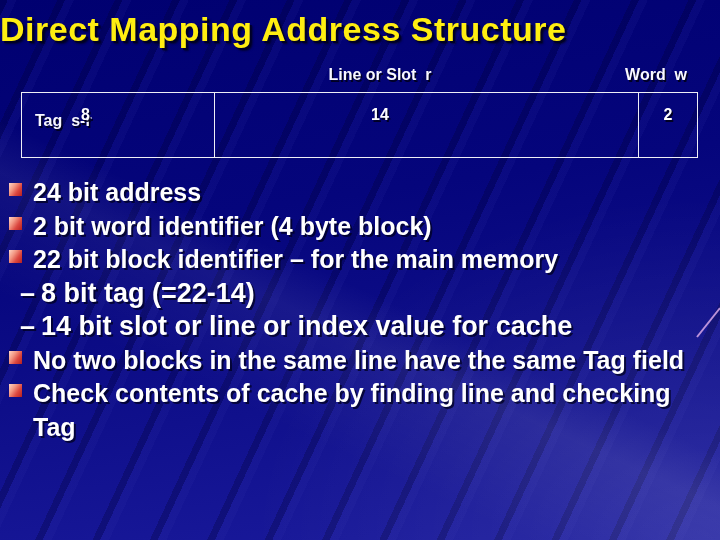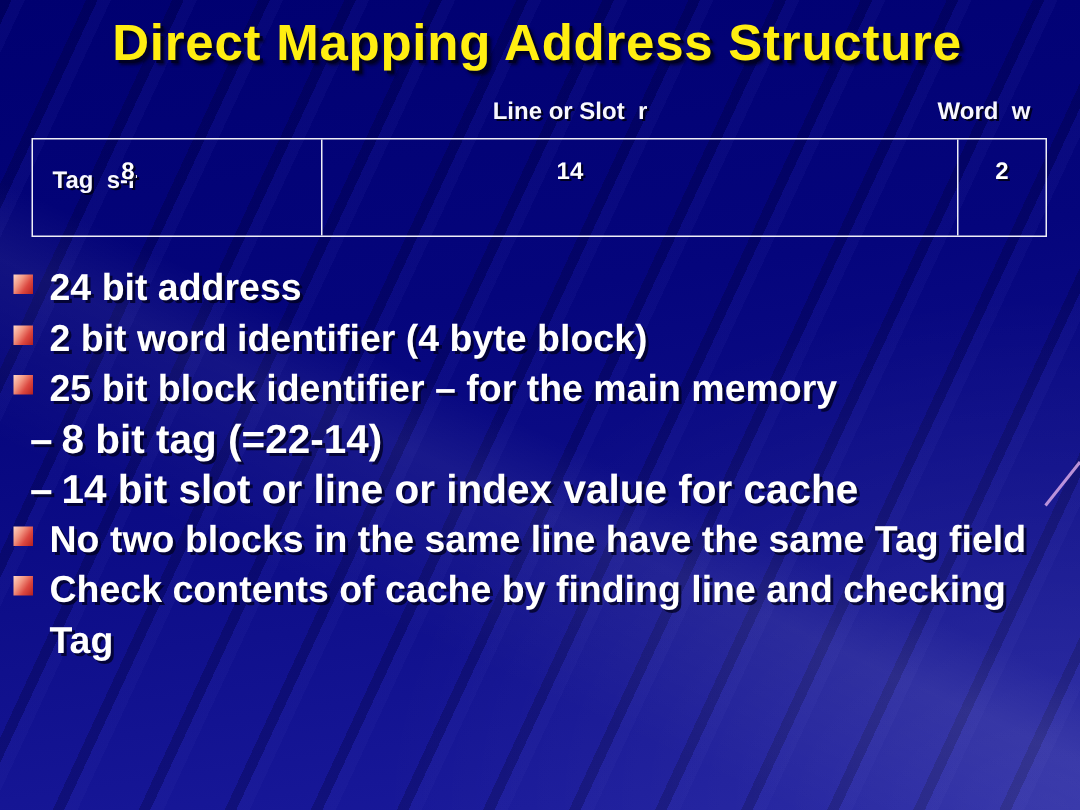--- a/index.html
+++ b/index.html
@@ -19,21 +19,20 @@
         rgba(60,60,180,0.10) 7px, rgba(60,60,180,0.10) 15px,
         transparent 15px, transparent 52px),
       linear-gradient(172deg, #000070 0%, #05057c 38%, #10108c 70%, #1b1b9e 100%);
     overflow: hidden;
   }
 
   
   .title {
     position: absolute;
     left: 0; top: 10px; width: 716px;
-    text-align: center;
     font-size: 34px;
     font-weight: bold;
     color: #ffee11;
     letter-spacing: 0.5px;
     text-shadow: 2px 2px 0 #000026, 3px 3px 2px rgba(0,0,0,0.55);
     white-space: nowrap;
   }
 
   
   .field-labels { position: absolute; left: 0; top: 66px; width: 720px; height: 22px; }
@@ -132,21 +131,21 @@
     <li>
       <span class="bullet-square"></span>
       <span>24 bit address</span>
     </li>
     <li>
       <span class="bullet-square"></span>
       <span>2 bit word identifier (4 byte block)</span>
     </li>
     <li>
       <span class="bullet-square"></span>
-      <span>25 bit block identifier – for the main memory</span>
+      <span>22 bit block identifier – for the main memory</span>
     </li>
     <li class="sub">
       <span class="dash-marker">–</span><span>8 bit tag (=22-14)</span>
     </li>
     <li class="sub">
       <span class="dash-marker">–</span><span>14 bit slot or line or index value for cache</span>
     </li>
     <li>
       <span class="bullet-square"></span>
       <span>No two blocks in the same line have the same Tag field</span>

